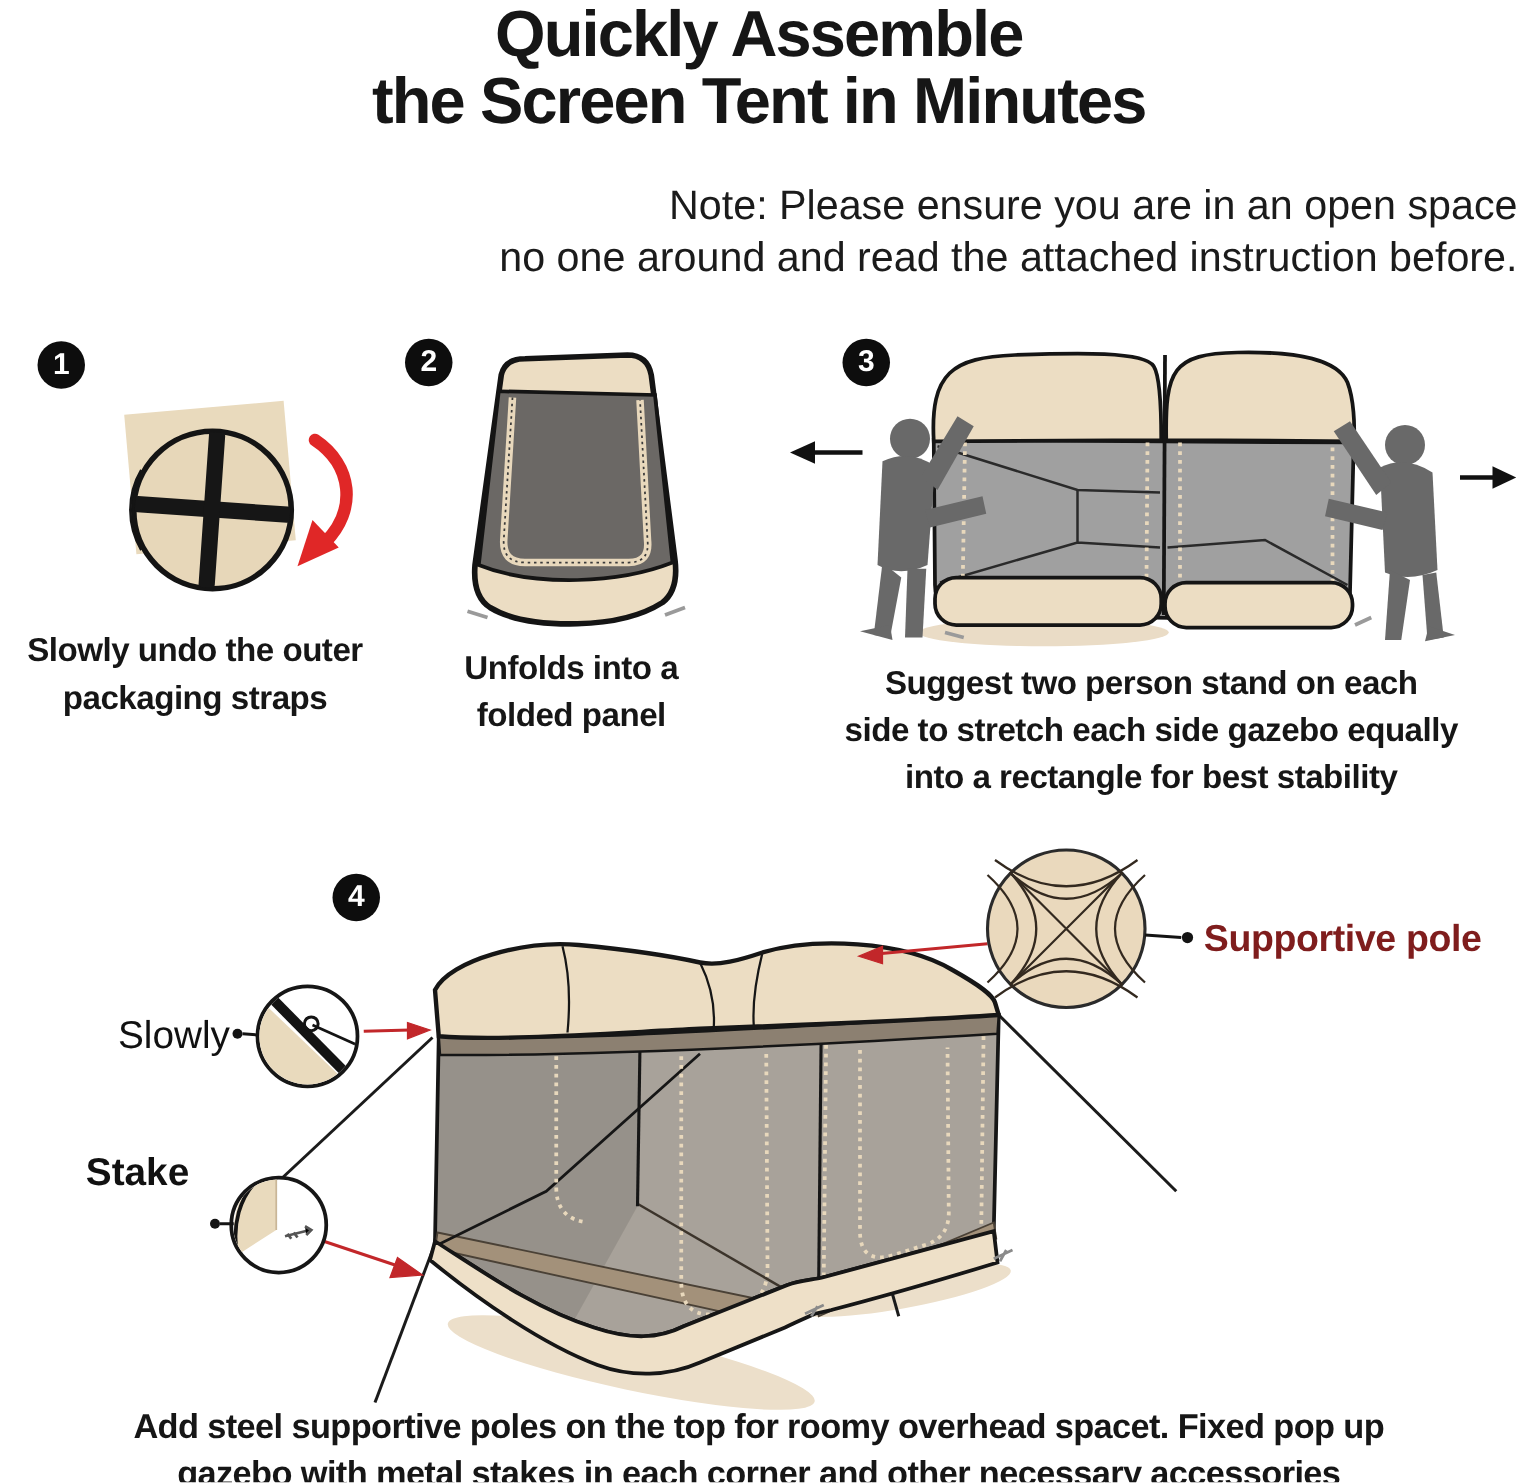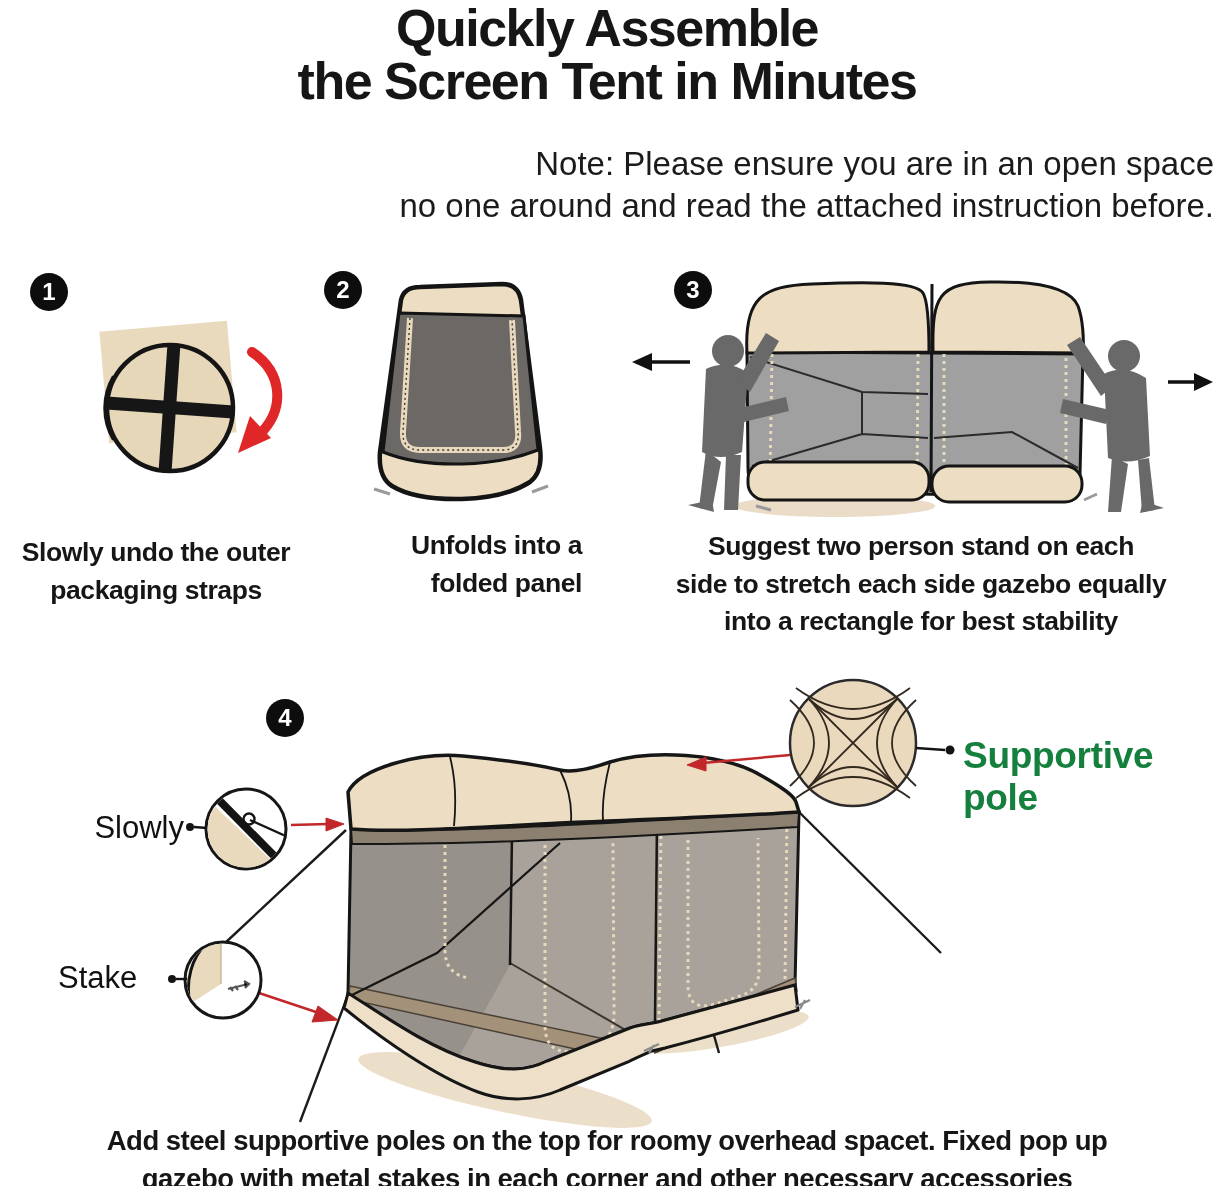--- a/index.html
+++ b/index.html
@@ -10,21 +10,21 @@
   .abs{position:absolute;}
   .title{left:0;top:2px;width:1214px;text-align:center;font-weight:bold;
          font-size:52px;line-height:1.02;letter-spacing:-1.5px;color:#161616;}
   .note{left:0;top:143px;width:1214px;text-align:right;font-size:33px;
         font-weight:400;line-height:1.28;white-space:pre-line;color:#1b1b1b;}
   .badge{width:38px;height:38px;border-radius:50%;background:#0d0d0d;color:#fff;
          font-weight:bold;font-size:24px;display:flex;align-items:center;justify-content:center;}
   .caption{font-weight:bold;font-size:26.5px;line-height:1.42;text-align:center;
            letter-spacing:-0.4px;white-space:pre-line;color:#161616;}
   .sidelabel{font-size:31px;font-weight:400;color:#111;}
-  .polelabel{font-size:37px;font-weight:bold;color:#15803d;letter-spacing:-0.3px;}
+  .polelabel{font-size:30px;font-weight:bold;color:#7f1d1d;letter-spacing:-0.3px;}
   .footer{left:0;top:1122px;width:1214px;text-align:center;font-weight:bold;
           font-size:27.5px;line-height:1.38;letter-spacing:-0.5px;white-space:pre-line;color:#161616;}
   svg{display:block;overflow:visible;}
 </style>
 </head>
 <body>
 
 <div id="canvas">
 
   <div class="abs title">
@@ -217,30 +217,30 @@
         <path d="M796,688 Q853,730 910,688"></path>
         <path d="M796,798 Q853,756 910,798"></path>
         <path d="M790,700 Q838,743 790,786"></path>
         <path d="M916,700 Q868,743 916,786"></path>
       </g>
       <path d="M916,748 L945,750" stroke="#141414" stroke-width="2.4"></path>
       <circle cx="950" cy="750" r="4.5" fill="#141414"></circle>
     </g>
   </svg>
 
-  <div class="abs caption" style="left:0;top:534px;width:312px;">Slowly undo the outer
+  <div class="abs caption" style="left:0;top:502px;width:312px;">Slowly undo the outer
 packaging straps</div>
-  <div class="abs caption" style="left:332px;top:527px;width:250px;text-align:right;">Unfolds into a
+  <div class="abs caption" style="left:332px;top:516px;width:250px;">Unfolds into a
 folded panel</div>
   <div class="abs caption" style="left:628px;top:528px;width:586px;">Suggest two person stand on each
 side to stretch each side gazebo equally
 into a rectangle for best stability</div>
 
   <div class="abs sidelabel" style="left:58px;top:810px;width:126px;text-align:right;">Slowly</div>
-  <div class="abs sidelabel" style="left:58px;top:960px;width:104px;text-align:left;">Stake</div>
+  <div class="abs sidelabel" style="left:58px;top:920px;width:104px;text-align:center;font-weight:bold;">Stake</div>
 
   <div class="abs polelabel" style="left:963px;top:1726px;"></div>
 
   <div class="abs polelabel" style="left:963px;top:735px;">Supportive pole</div>
 
   <div class="abs footer">Add steel supportive poles on the top for roomy overhead spacet. Fixed pop up
 gazebo with metal stakes in each corner and other necessary accessories</div>
 </div>
 
 </body></html>

